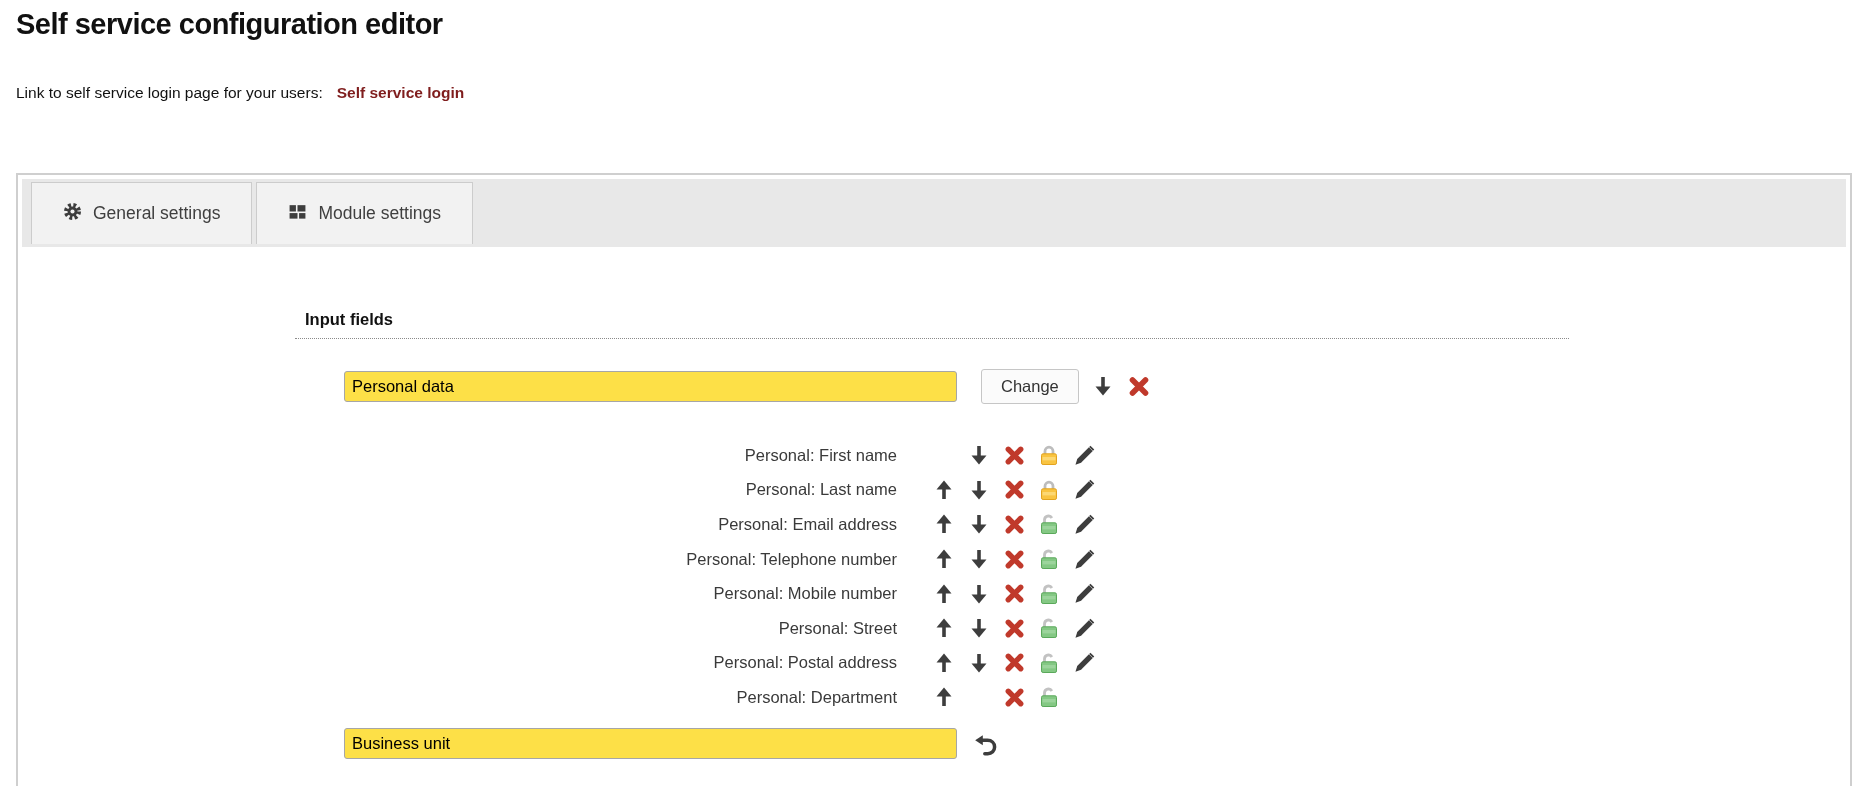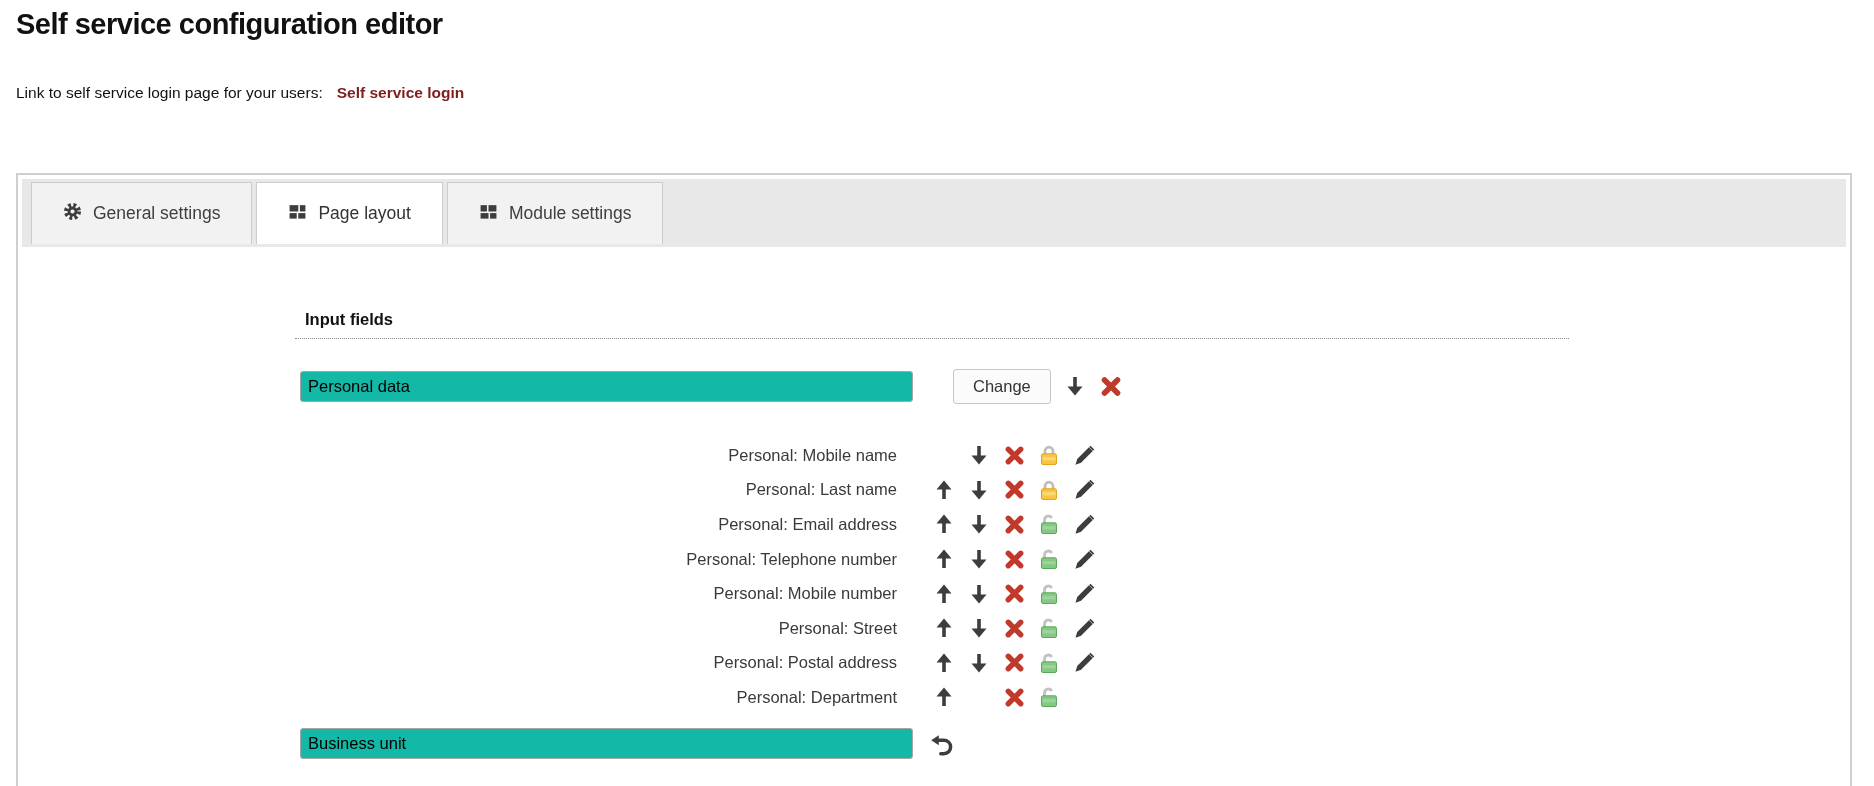--- a/index.html
+++ b/index.html
@@ -23,22 +23,22 @@
 
   .content { padding:63px 0 0 277px; }
   .section { width:1274px; }
   .section-heading { font-size:16.5px; font-weight:bold; color:#111; padding:0 0 9px 10px;
                      border-bottom:1px dotted #8a8a8a; }
 
   .rows { margin-top:28px; padding-left:5px; }
   .group-head { display:flex; align-items:center; height:38px; }
   .txt { width:613px; height:31px; border:1px solid #a6a6a6; border-radius:3px;
          padding:2px 7px; font-size:16.5px; color:#000;
-         font-family:"Liberation Sans","DejaVu Sans",sans-serif; background:#14b8a6; }
-  .btn { margin-left:40px; padding:7px 19px; font-size:16.5px; color:#333;
+         font-family:"Liberation Sans","DejaVu Sans",sans-serif; background:#fde047;margin-left:44px; }
+  .btn { margin-left:24px; padding:7px 19px; font-size:16.5px; color:#333;
          background:#fbfbfb; border:1px solid #c6c6c6; border-radius:3px; cursor:pointer;
          font-family:"Liberation Sans","DejaVu Sans",sans-serif; }
   .group-head .icell { margin-left:12px; }
 
   .field-rows { margin-top:33px; }
   .frow { display:flex; align-items:center; height:34.6px; }
   .flabel { width:597px; text-align:right; font-size:16.5px; color:#3a3a3a; }
   .icell { width:24px; height:24px; margin-left:11px; display:flex;
            align-items:center; justify-content:center; cursor:pointer; }
   .flabel + .icell { margin-left:35px; }
@@ -94,29 +94,20 @@
 
     <div class="tab">
       <span><svg width="19" height="19" viewBox="0 0 24 24">
         <circle cx="12" cy="12" r="8" fill="none" stroke="#3d3d3d" stroke-width="5.5" stroke-dasharray="3.4 2.9"></circle>
         <circle cx="12" cy="12" r="6.2" fill="#3d3d3d"></circle>
         <circle cx="12" cy="12" r="2.6" fill="#f2f2f2"></circle>
       </svg></span>
       <span>General settings</span>
     </div>
 
-    <div class="tab active">
-      <span><svg width="19" height="19" viewBox="0 0 24 24">
-        <rect x="2" y="4" width="11" height="8" fill="#3d3d3d"></rect>
-            <rect x="15" y="4" width="7" height="8" fill="#3d3d3d"></rect>
-        <rect x="2" y="14" width="9" height="7" fill="#3d3d3d"></rect>
-            <rect x="13" y="14" width="9" height="7" fill="#3d3d3d"></rect>
-      </svg></span>
-      <span>Page layout</span>
-    </div>
 
     <div class="tab">
       <span><svg width="19" height="19" viewBox="0 0 24 24">
         <rect x="2" y="4" width="8" height="8" fill="#3d3d3d"></rect>
             <rect x="12" y="4" width="10" height="8" fill="#3d3d3d"></rect>
         <rect x="2" y="14" width="10" height="7" fill="#3d3d3d"></rect>
             <rect x="14" y="14" width="8" height="7" fill="#3d3d3d"></rect>
       </svg></span>
       <span>Module settings</span>
     </div>
@@ -139,21 +130,21 @@
             </span>
           <span class="icell">
             <svg width="25" height="25" viewBox="0 0 24 24">
                 <use href="#i-x"></use>
               </svg>
             </span>
         </div>
 
         <div class="field-rows">
   <div class="frow">
-    <span class="flabel">Personal: Mobile name</span>
+    <span class="flabel">Personal: First name</span>
     <span class="icell" style="visibility: hidden;">
       <svg width="24" height="24" viewBox="0 0 24 24">
                   <use href="#i-up"></use>
                 </svg>
               </span>
     <span class="icell">
       <svg width="24" height="24" viewBox="0 0 24 24">
                   <use href="#i-down"></use>
                 </svg>
               </span>

